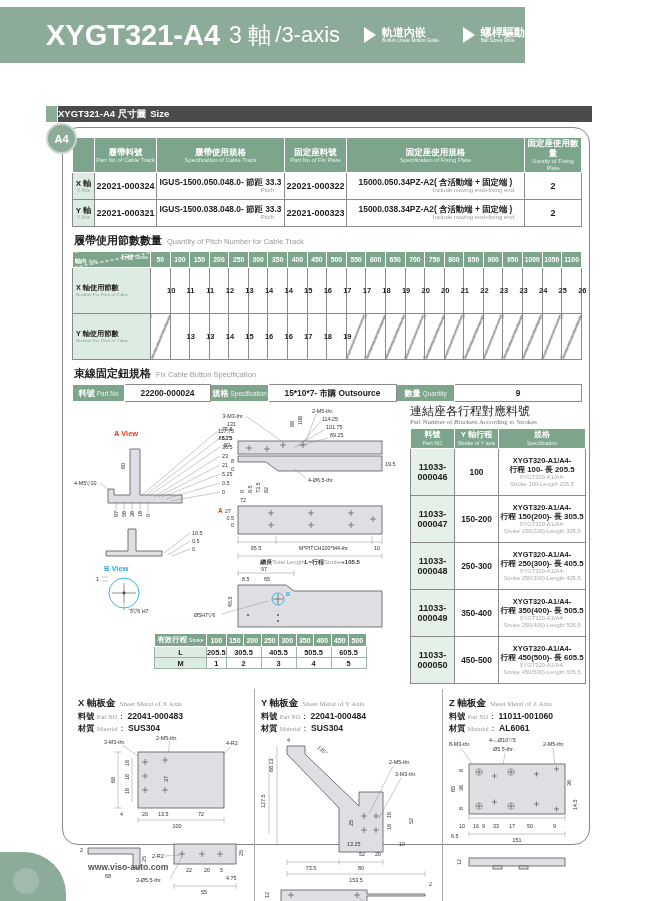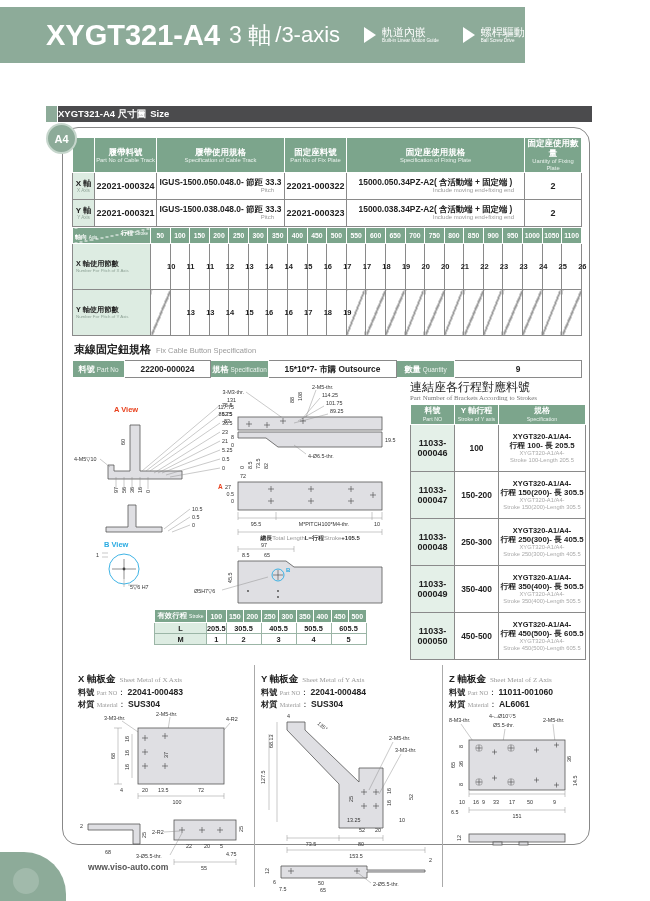--- a/index.html
+++ b/index.html
@@ -5,21 +5,21 @@
 *{margin:0;padding:0;box-sizing:border-box}
 html,body{width:650px;height:901px}
 body{position:relative;background:#fff;font-family:"Liberation Sans",sans-serif;color:#222;overflow:hidden}
 
 .banner{position:absolute;left:0;top:7px;width:525px;height:56px;background:#8dab99;display:flex;align-items:center}
 .banner .title{color:#fff;font-size:29px;font-weight:bold;margin-left:46px;white-space:nowrap}
 .banner .axis-cn{color:#fff;font-size:23px;margin-left:9px;white-space:nowrap}
 .banner .axis-en{color:#fff;font-size:22px;margin-left:4px;white-space:nowrap}
 .badge{display:flex;align-items:center;margin-left:24px}
 .badge .tri{width:0;height:0;border-left:12px solid #fff;border-top:8px solid transparent;border-bottom:8px solid transparent;margin-right:6px}
-.badge .cn{font-size:11px;font-weight:normal;color:#fff;display:block;line-height:12px}
+.badge .cn{font-size:11px;font-weight:bold;color:#fff;display:block;line-height:12px}
 .badge .en{font-size:4.6px;color:#fff;display:block;line-height:6px}
 
 .bar-row{position:absolute;left:46px;top:106px;width:546px;height:16px;display:flex}
 .bar-sq{width:11px;height:16px;background:#8dab99;margin-right:1px}
 .bar-dark{flex:1;background:#4b4b4d;color:#fff;font-size:9.5px;font-weight:bold;line-height:16px;}
 .bar-dark .en{font-weight:bold;margin-left:4px}
 
 .a4-badge{position:absolute;left:46px;top:123px;width:31px;height:31px;border-radius:50%;background:#8dab99;border:2px solid #c6d6cc;color:#fff;font-size:11px;font-weight:bold;display:flex;align-items:center;justify-content:center;z-index:5}
 .card{position:absolute;left:62px;top:127px;width:528px;height:718px;border:1.5px solid #888;border-radius:16px;background:#fff;padding:9px 8px 0 9px}
 
@@ -200,20 +200,24 @@
       <td>22021-000323</td>
       <td class="spec">
             <div class="main">15000.038.34PZ-A2( 含活動端 + 固定端 )</div>
             <div class="sub">Include moving end+fixing end</div>
           </td>
       <td>2</td>
     </tr>
   </tbody>
     </table>
 
+  <div class="sec-head" style="margin-top:6px">
+    <span class="cn">履帶使用節數數量</span>
+    <span class="en">Quantity of Pitch Number for Cable Track</span>
+  </div>
   <table class="pitch">
     <tbody>
         <tr>
       <th class="corner">
         <span class="tr"><span>行程</span> <i>Stroke</i></span>
         <span class="bl"><span>軸向</span> <i>Axis</i></span>
       </th>
       <th>50</th>
           <th>100</th>
           <th>150</th>

